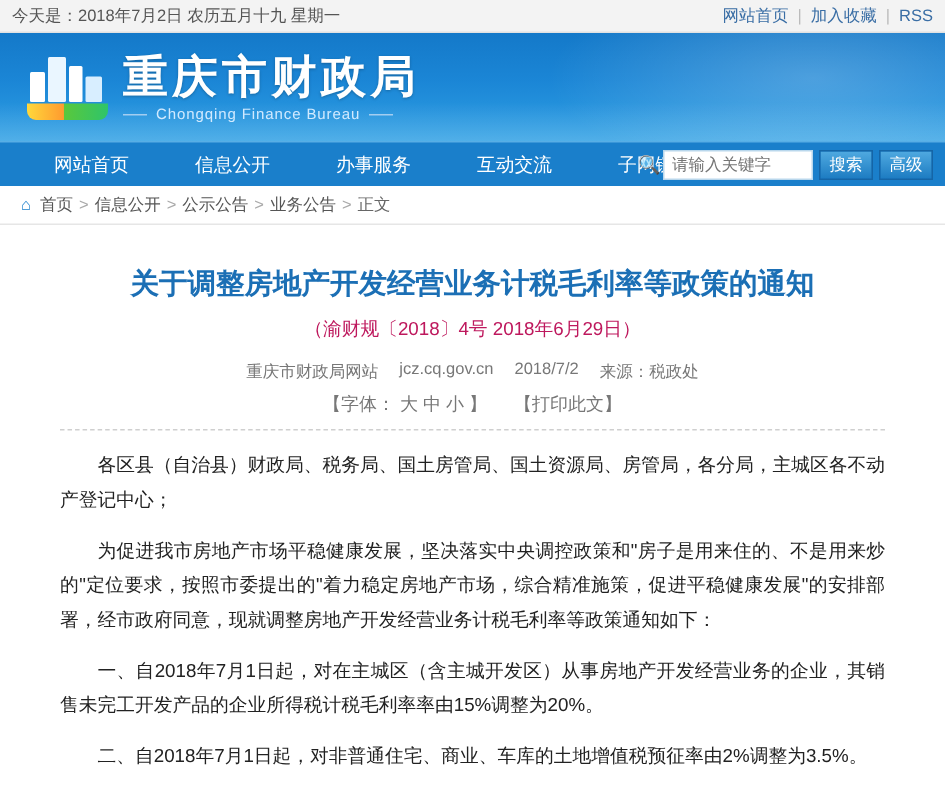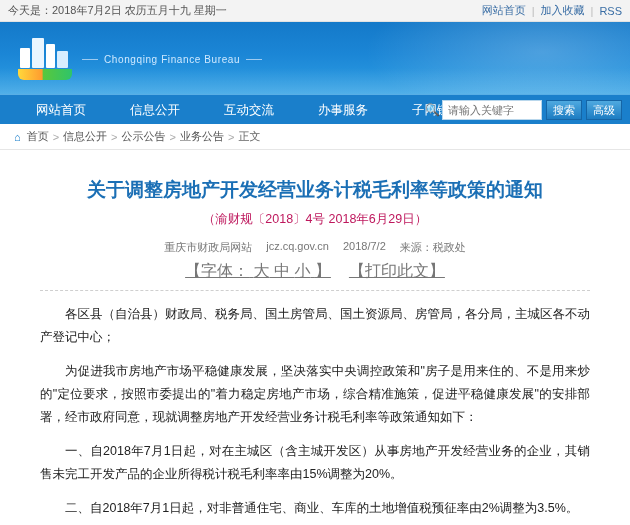--- a/index.html
+++ b/index.html
@@ -201,27 +201,26 @@
     font-size: 11px;
     color: #777;
     display: flex;
     justify-content: center;
     gap: 14px;
     margin-bottom: 6px;
   }
   .meta .src-link { color: #777; }
   .tools {
     text-align: center;
-    font-size: 16px;
+    font-size: 12px;
     color: #777;
     display: flex;
     justify-content: center;
     gap: 18px;
     margin-bottom: 4px;
-    text-decoration: underline;
   }
   .tools .grp { color: #777; }
   .tools .grp span { cursor: pointer; }
   .divider {
     border-top: 1px dashed #cfcfcf;
     margin: 8px 0 12px;
   }
   .body p {
     margin: 0 0 11px 0;
     font-size: 12.5px;
@@ -248,33 +247,34 @@
 
 <div class="banner">
   <div class="logo-mark">
     <div class="b1"></div>
     <div class="b2"></div>
     <div class="b3"></div>
     <div class="b4"></div>
     <div class="wave"></div>
   </div>
   <div class="logo-text">
+    <div class="logo-cn">重庆市财政局</div>
     <div class="logo-en">
       <span class="dash"></span>
       <span>Chongqing Finance Bureau</span>
       <span class="dash"></span>
     </div>
   </div>
 </div>
 
 <div class="nav">
   <div class="item">网站首页</div>
   <div class="item">信息公开</div>
+  <div class="item">办事服务</div>
   <div class="item">互动交流</div>
-  <div class="item">办事服务</div>
   <div class="item">子网链接</div>
 
   <div class="search-wrap">
     <span class="search-ico">🔍</span>
     <input class="search-input" type="text" placeholder="请输入关键字" style="">
     <div class="btn-sm">搜索</div>
     <div class="btn-sm">高级</div>
   </div>
 </div>
 

